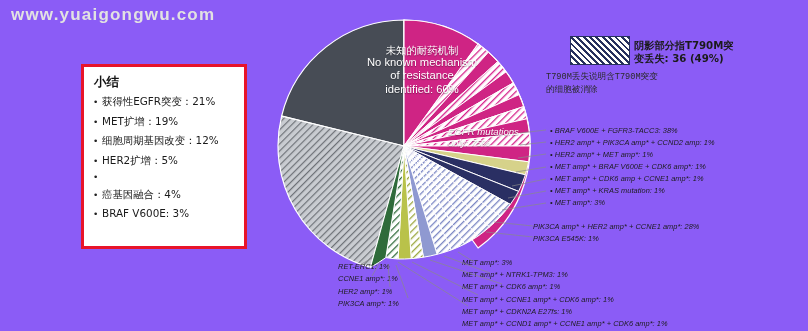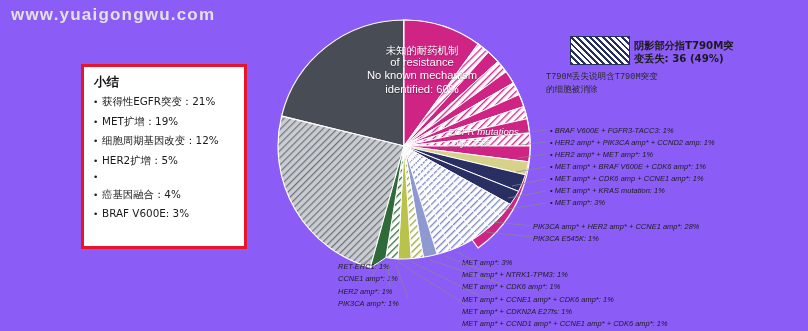--- a/index.html
+++ b/index.html
@@ -223,22 +223,22 @@
           <path d="M 0 0 L 33.1 108.3 A 126 126 0 0 1 19.4 111.2 Z" fill="#8f99d1" stroke="#ffffff" stroke-width="1"></path>
           <path d="M 0 0 L 19.4 111.2 A 126 126 0 0 1 7.2 112.6 Z" fill="url(#hatchOlive)" stroke="#ffffff" stroke-width="1"></path>
           <path d="M 0 0 L 7.2 112.6 A 126 126 0 0 1 -5.9 113.0 Z" fill="#b9c24a" stroke="#ffffff" stroke-width="1"></path>
           <path d="M 0 0 L -5.9 113.0 A 126 126 0 0 1 -18.2 111.6 Z" fill="url(#hatchGreen)" stroke="#ffffff" stroke-width="1"></path>
           <path d="M 0 0 L -18.2 111.6 A 126 126 0 0 1 -33.6 121.4 Z" fill="#2f6b3a" stroke="#ffffff" stroke-width="1"></path>
         </g>
       </svg>
 
       <div class="pie-text" id="pie-main-label">
         <div class="cn">未知的耐药机制</div>
+        <div>No known mechanism</div>
         <div>of resistance</div>
-        <div>No known mechanism</div>
         <div>identified: 60%</div>
       </div>
 
       <div class="pie-text" id="pie-egfr-label">
         <div>EGFR mutations</div>
         <div>only: 75%</div>
       </div>
     </div>
 
     <div id="legend">
@@ -249,21 +249,21 @@
           <div>变丢失: 36 (49%)</div>
         </div>
       </div>
       <div id="legend-sub">
         <div>T790M丢失说明含T790M突变</div>
         <div>的细胞被消除</div>
       </div>
     </div>
 
     <div id="right-list">
-      <div class="callout">• BRAF V600E + FGFR3-TACC3: 1%</div>
+      <div class="callout">• BRAF V600E + FGFR3-TACC3: 38%</div>
       <div class="callout">• HER2 amp* + PIK3CA amp* + CCND2 amp: 1%</div>
       <div class="callout">• HER2 amp* + MET amp*: 1%</div>
       <div class="callout">• MET amp* + BRAF V600E + CDK6 amp*: 1%</div>
       <div class="callout">• MET amp* + CDK6 amp + CCNE1 amp*: 1%</div>
       <div class="callout">• MET amp* + KRAS mutation: 1%</div>
       <div class="callout">• MET amp*: 3%</div>
     </div>
 
     <div id="right-list2">
       <div class="callout">PIK3CA amp* + HER2 amp* + CCNE1 amp*: 28%</div>

